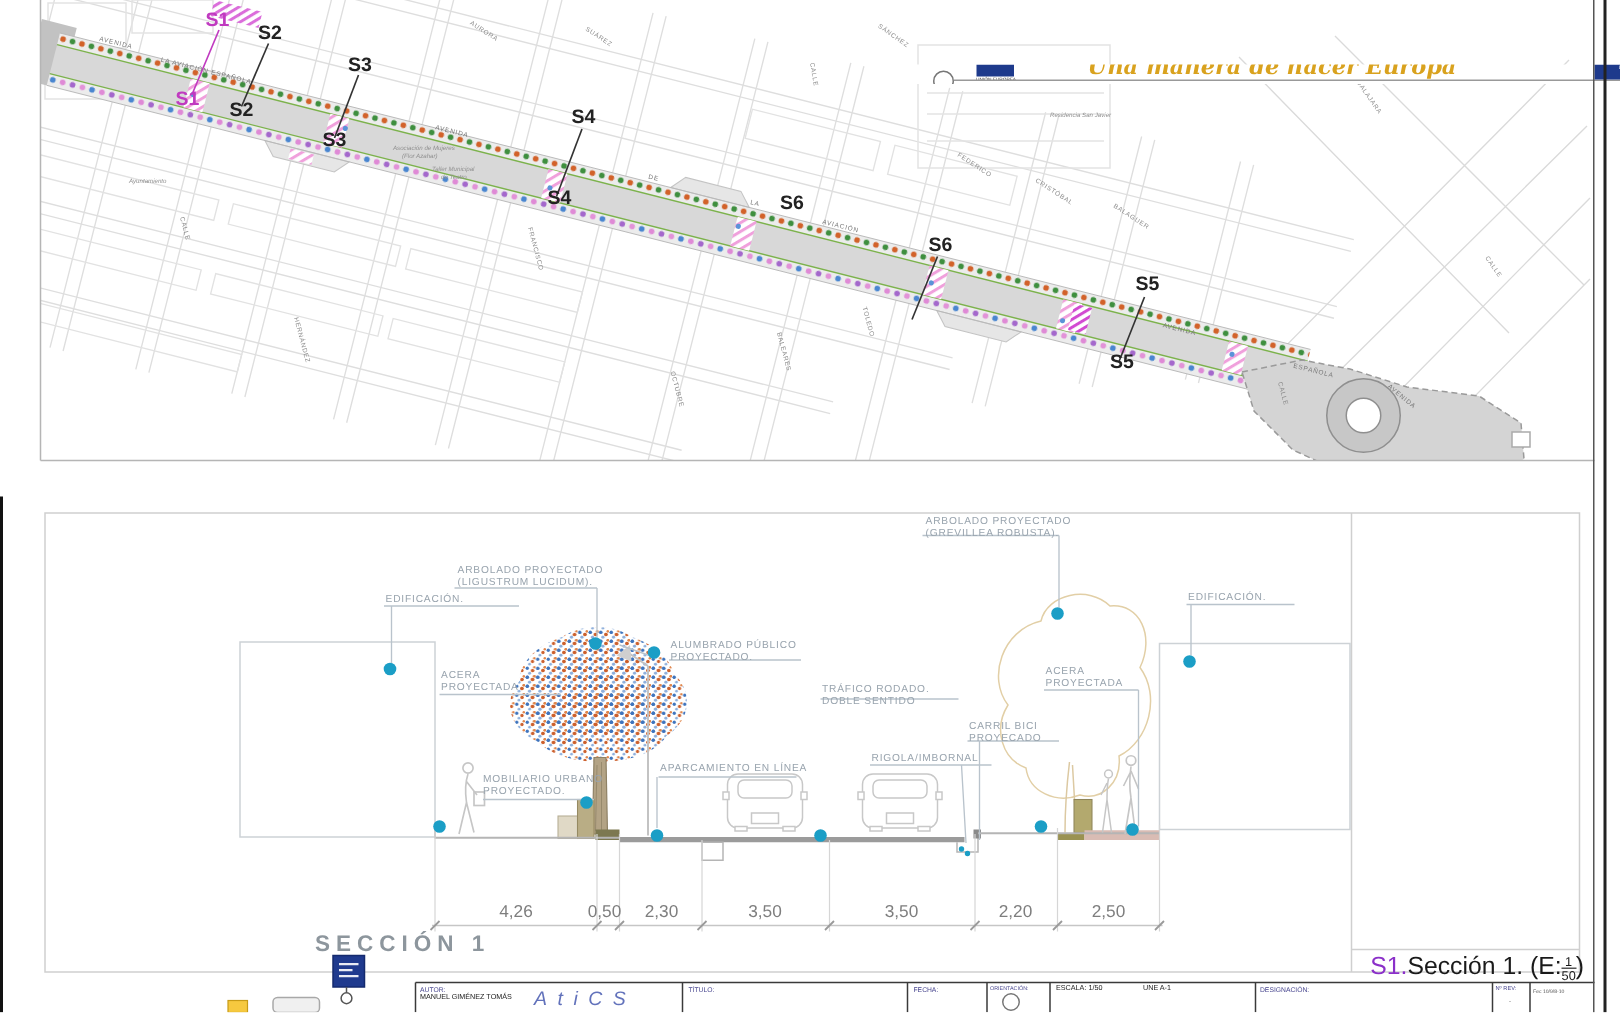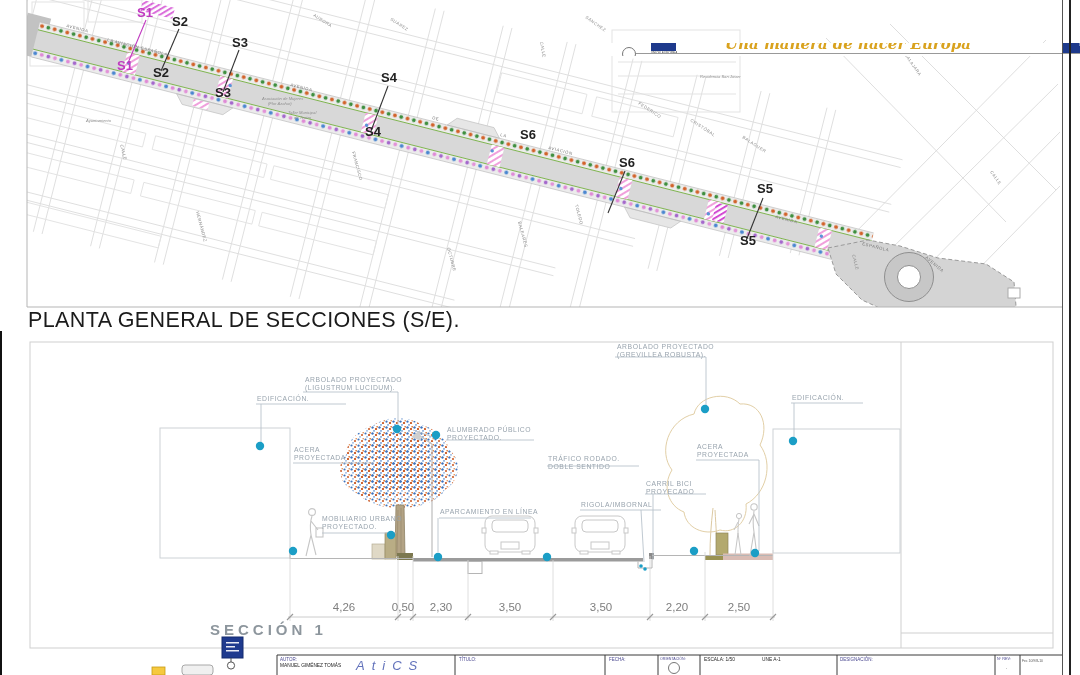--- a/index.html
+++ b/index.html
@@ -214,21 +214,20 @@
     <div id="eu-flag"></div>
     <div id="eu-caption">UNIÓN EUROPEA</div>
     <div id="hdr-line"></div>
     <div id="hdr-circle"></div>
     <div id="hdr-box">
       <div>Desarrollo</div>
       <div>Regional</div>
     </div>
   </div>
 
-  <div id="plan-title" class="abs">PLANTA GENERAL DE SECCIONES (S/E).</div>
 
   <svg id="section-svg" class="abs" style="left:0;top:312px" width="1080" height="363" viewBox="0 312 1080 363">
     <defs>
       <pattern id="fol" width="7" height="6" patternUnits="userSpaceOnUse">
         <circle cx="1.5" cy="1.5" r="1.1" fill="#3f74bd"></circle>
           <circle cx="5" cy="3" r="1.1" fill="#cc5f2c"></circle>
         <circle cx="3" cy="4.8" r="0.9" fill="#8fb0dc"></circle>
           <circle cx="6.2" cy="0.8" r="0.8" fill="#e0854a"></circle>
       </pattern>
     </defs>
@@ -396,20 +395,23 @@
       <circle cx="231" cy="665.5" r="3.6" fill="#fff" stroke="#555"></circle>
     </g>
     <g>
       <rect x="152" y="667" width="13" height="8" fill="#f6c93f" stroke="#c79b16" stroke-width="0.8"></rect>
       <rect x="182" y="665" width="31" height="10" rx="3" fill="#f0f0f0" stroke="#a8a8a8"></rect>
     </g>
   </svg>
 
   <div id="seccion-name" class="abs">SECCIÓN 1</div>
 
+  <div id="caption" class="abs">
+    <span class="cap-s1">S1.</span><span>Sección 1. (E:</span><span class="frac"><span>1</span><span class="den">50</span></span><span>)</span>
+  </div>
 
   <div class="abs tb-label" style="left:280px;top:657px">AUTOR:</div>
   <div class="abs tb-value" style="left:280px;top:663px">MANUEL GIMÉNEZ TOMÁS</div>
   <div id="tb-logo" class="abs" style="left:338px;top:658px">AtiCS</div>
   <div class="abs tb-label" style="left:459px;top:657px">TÍTULO:</div>
   <div class="abs tb-label" style="left:609px;top:657px">FECHA:</div>
   <div class="abs tb-label" style="left:660px;top:657px;font-size:3.6px">ORIENTACIÓN:</div>
   <div id="tb-orient-circle" class="abs"></div>
   <div class="abs tb-value" style="left:704px;top:657px">ESCALA: 1/50</div>
   <div class="abs tb-value" style="left:762px;top:657px">UNE A-1</div>

